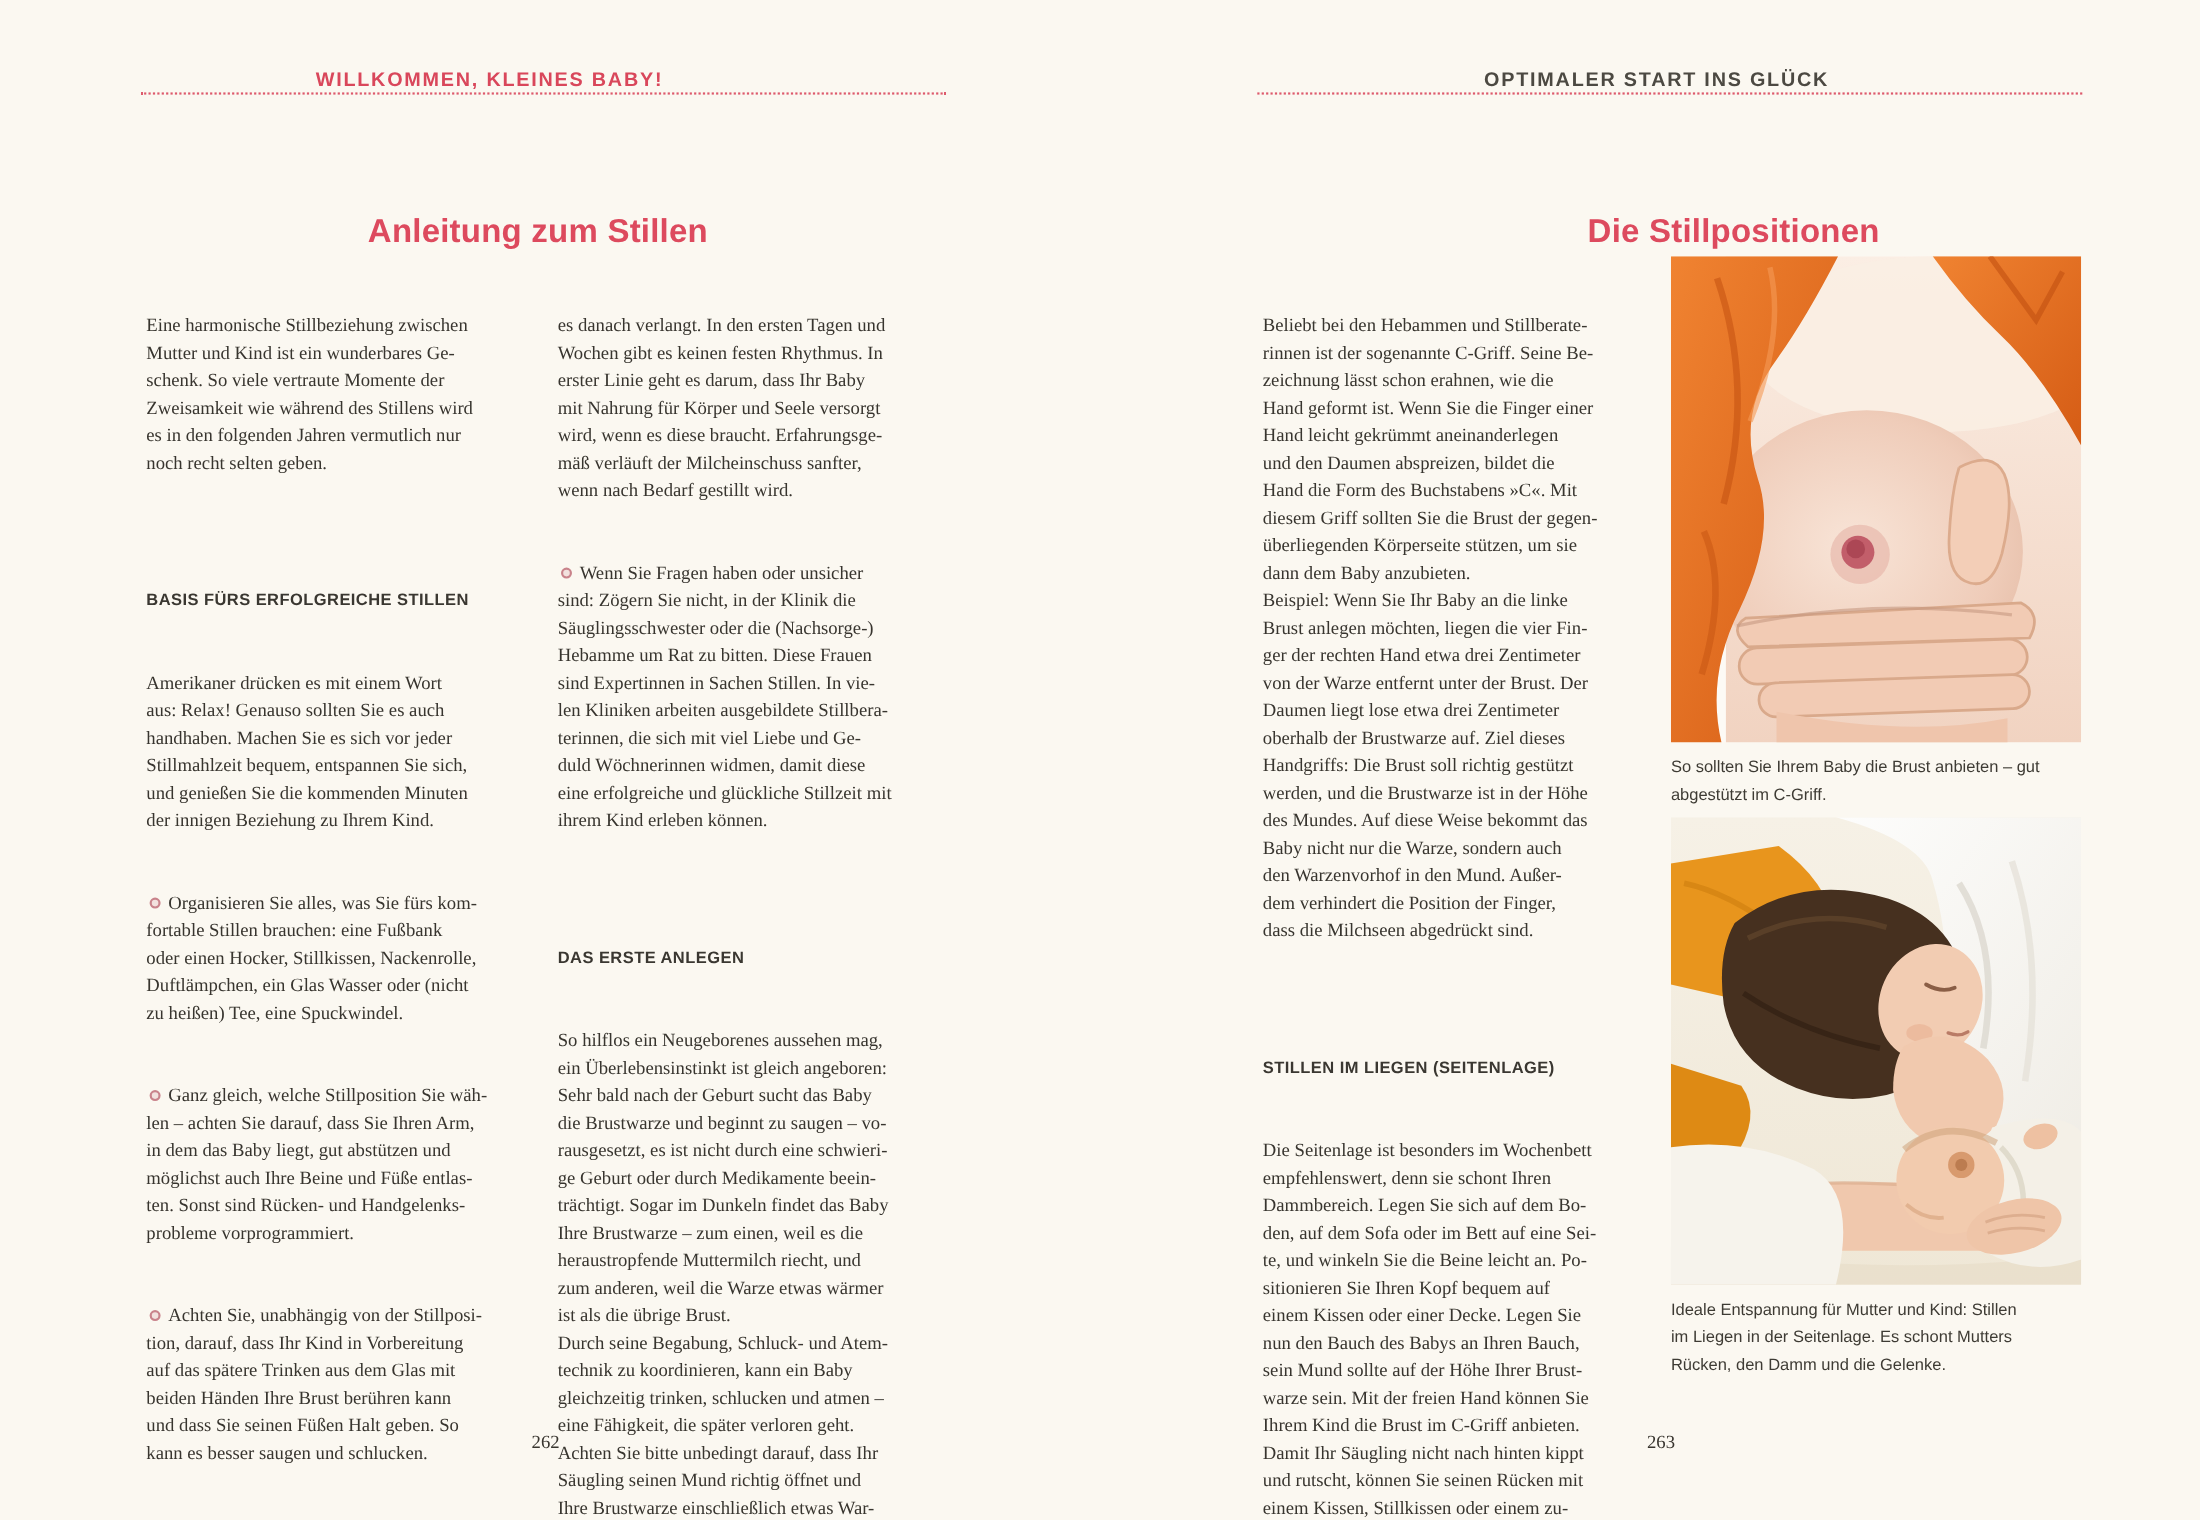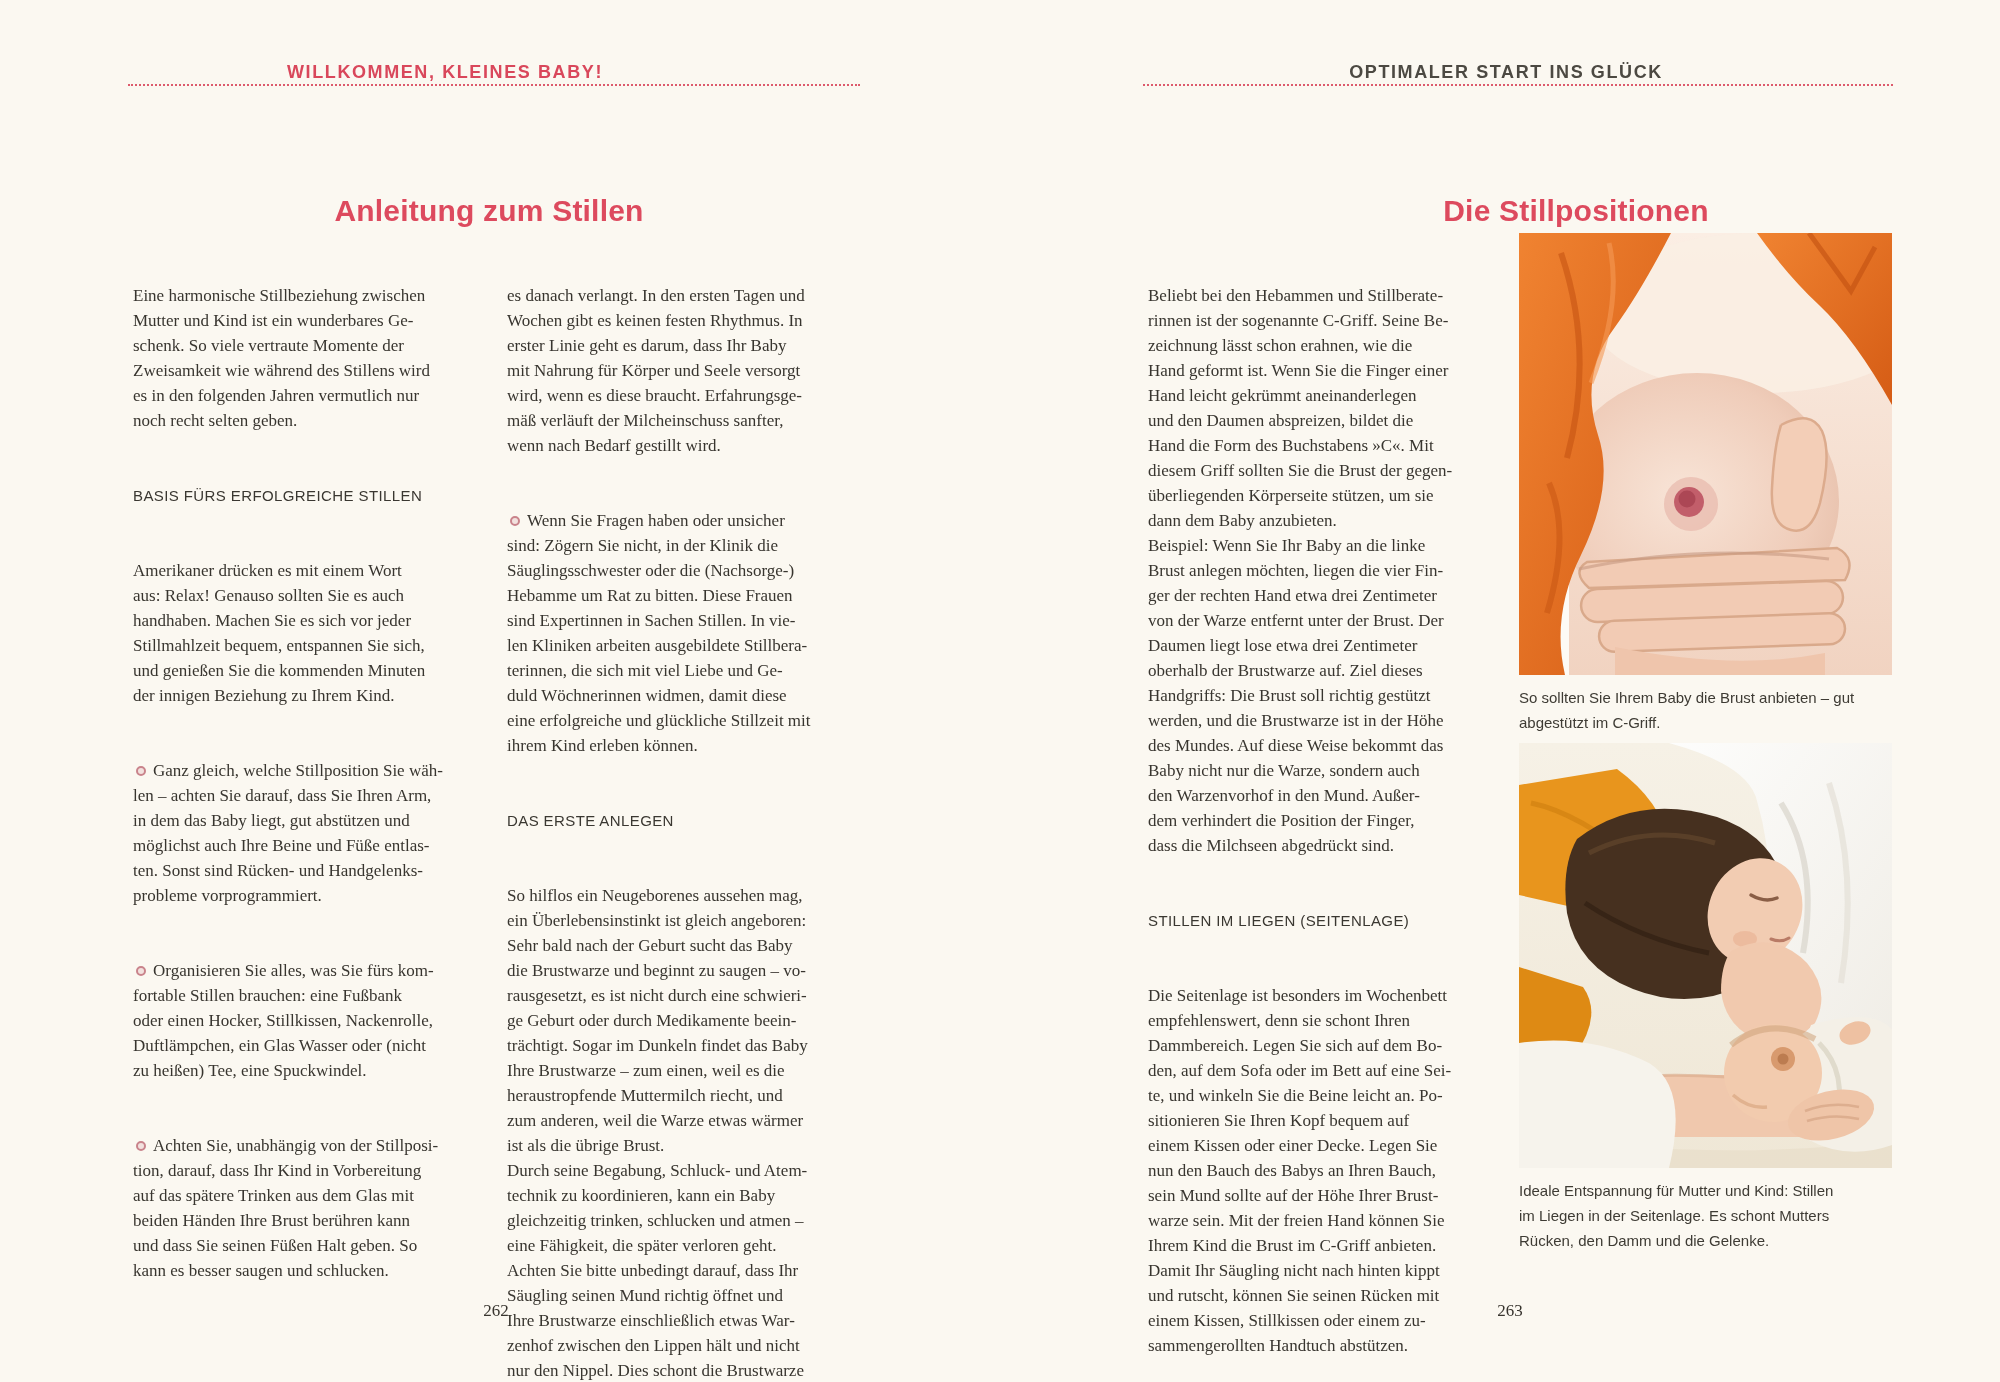--- a/index.html
+++ b/index.html
@@ -30,23 +30,23 @@
     font-size:30px;line-height:34px;color:#dd4a5e;letter-spacing:.2px;white-space:pre;margin-top:32px;
   }
   .page-title.lt{left:489px;}
   .page-title.rt{left:1576px;}
   
   .col{position:absolute;top:233px;font-size:17px;line-height:25px;white-space:pre;}
   .col.c1{left:133px;width:318px;}
   .col.c2{left:507px;width:318px;}
   .col.rc{left:1148px;width:348px;}
   .sec-heading{
-    font-family:"Liberation Sans",sans-serif;font-weight:normal;
+    font-family:"Liberation Sans",sans-serif;font-weight:bold;
     font-size:15px;letter-spacing:.4px;color:#3a3731;
-    line-height:25px;white-space:pre;
+    margin-top:50px;line-height:25px;white-space:pre;
   }
   .para{white-space:pre;}
   .bullet{position:relative;text-indent:20px;white-space:pre;}
   .bullet .ring{
     position:absolute;left:3px;top:8px;width:6px;height:6px;
     border:2.4px solid #c9838b;border-radius:50%;background:#f2e1de;
     display:inline-block;text-indent:0;
   }
   
   .page-num{position:absolute;top:1301px;transform:translateX(-50%);font-size:17px;color:#38352f;white-space:pre;}
@@ -79,31 +79,31 @@
 Zweisamkeit wie während des Stillens wird
 es in den folgenden Jahren vermutlich nur
 noch recht selten geben.</div>
     <div class="sec-heading">BASIS FÜRS ERFOLGREICHE STILLEN</div>
     <div class="para">Amerikaner drücken es mit einem Wort
 aus: Relax! Genauso sollten Sie es auch
 handhaben. Machen Sie es sich vor jeder
 Stillmahlzeit bequem, entspannen Sie sich,
 und genießen Sie die kommenden Minuten
 der innigen Beziehung zu Ihrem Kind.</div>
+    <div class="bullet"><span class="ring"></span><span>Organisieren Sie alles, was Sie fürs kom-
+fortable Stillen brauchen: eine Fußbank
+oder einen Hocker, Stillkissen, Nackenrolle,
+Duftlämpchen, ein Glas Wasser oder (nicht
+zu heißen) Tee, eine Spuckwindel.</span></div>
     <div class="bullet"><span class="ring"></span><span>Ganz gleich, welche Stillposition Sie wäh-
 len – achten Sie darauf, dass Sie Ihren Arm,
 in dem das Baby liegt, gut abstützen und
 möglichst auch Ihre Beine und Füße entlas-
 ten. Sonst sind Rücken- und Handgelenks-
 probleme vorprogrammiert.</span></div>
-    <div class="bullet"><span class="ring"></span><span>Organisieren Sie alles, was Sie fürs kom-
-fortable Stillen brauchen: eine Fußbank
-oder einen Hocker, Stillkissen, Nackenrolle,
-Duftlämpchen, ein Glas Wasser oder (nicht
-zu heißen) Tee, eine Spuckwindel.</span></div>
     <div class="bullet"><span class="ring"></span><span>Achten Sie, unabhängig von der Stillposi-
 tion, darauf, dass Ihr Kind in Vorbereitung
 auf das spätere Trinken aus dem Glas mit
 beiden Händen Ihre Brust berühren kann
 und dass Sie seinen Füßen Halt geben. So
 kann es besser saugen und schlucken.</span></div>
     
     
   </div>
 

